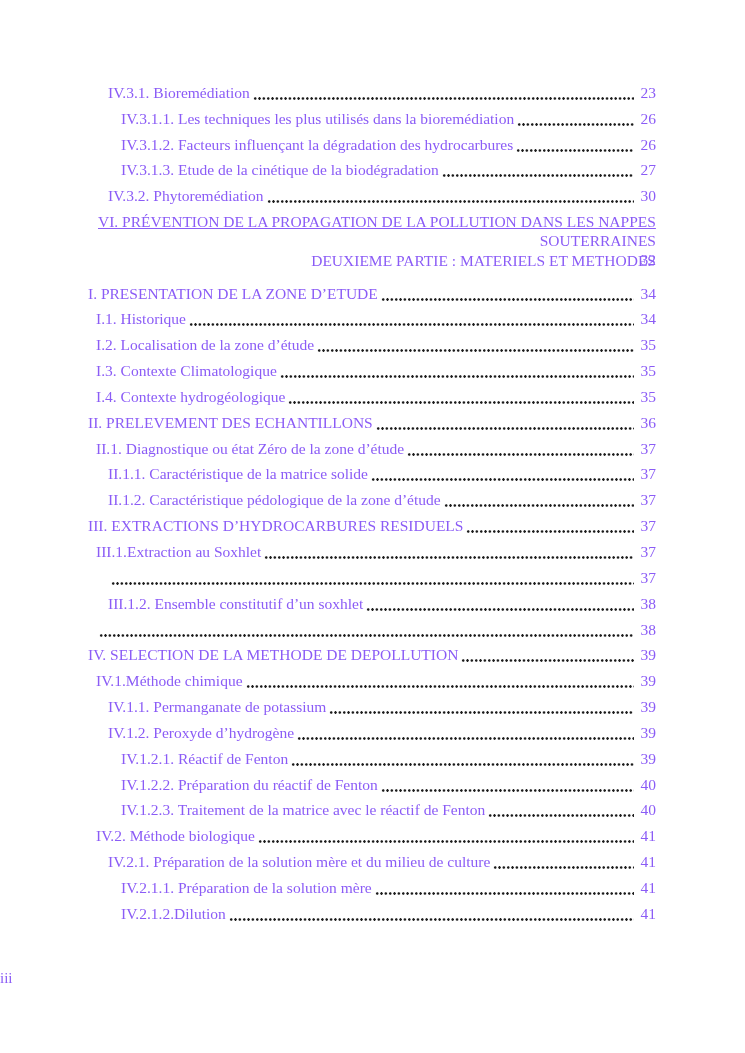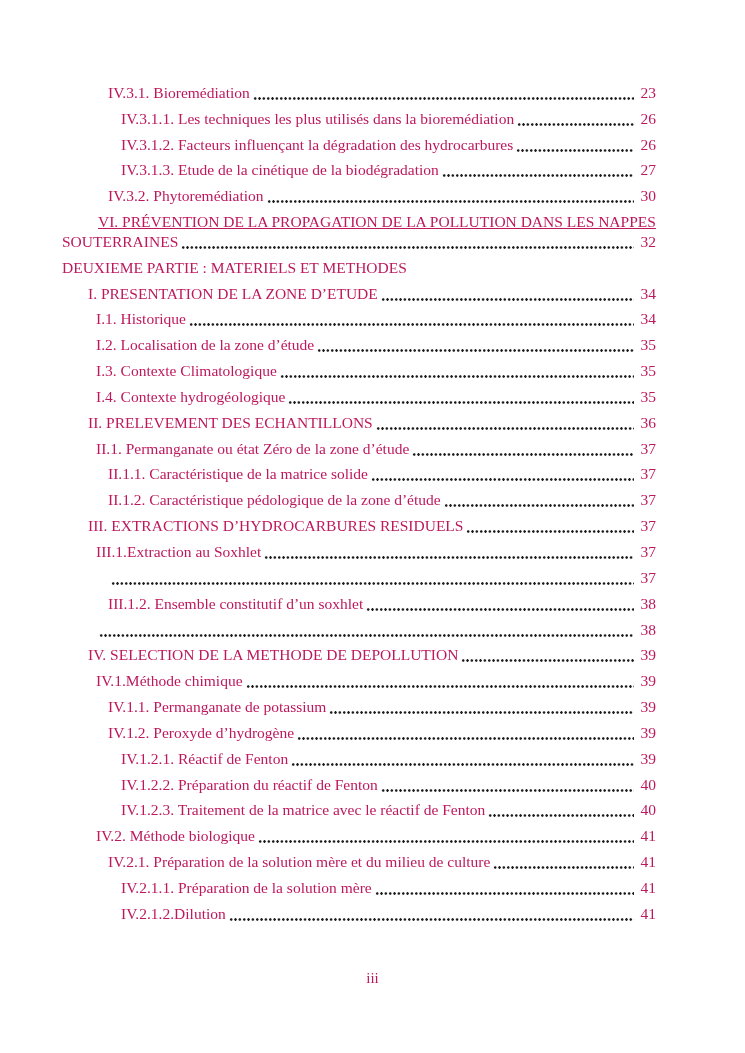--- a/index.html
+++ b/index.html
@@ -7,38 +7,38 @@
     padding: 0;
     background: #ffffff;
   }
   .page {
     position: relative;
     width: 745px;
     height: 1053px;
     background: #ffffff;
     overflow: hidden;
     font-family: "Liberation Serif", "DejaVu Serif", serif;
-    color: #be185d;
+    color: #8b5cf6;
   }
   .toc {
     position: absolute;
     top: 76px;
     left: 62px;
     width: 594px;
   }
   .row {
     display: flex;
     align-items: flex-end;
     height: 25.85px;
     font-size: 15.5px;
     line-height: 19px;
     white-space: nowrap;
   }
   .row.cont { height: 19.8px; }
-  .lv0  { padding-left: 0; }
+  .lv0  { padding-left: 0; flex-direction: column; }
   .lv1  { padding-left: 26px; }
   .lv1x { padding-left: 36px; text-decoration: underline; }
   .lv2  { padding-left: 34px; justify-content: flex-end; }
   .lv3  { padding-left: 46px; }
   .lv4  { padding-left: 59px; }
   .label { flex: 0 0 auto; }
   .leader {
     flex: 1 1 auto;
     min-width: 8px;
     height: 19px;
@@ -52,21 +52,21 @@
   .pagenum {
     flex: 0 0 auto;
     min-width: 18px;
     text-align: right;
   }
   .footer {
     position: absolute;
     top: 969px;
     left: 0;
     width: 745px;
-    text-align: center;
+    text-align: left;
     font-size: 15px;
     line-height: 19px;
   }
 </style>
 </head>
 <body>
 
 <div class="page">
   <div class="toc">
       <div class="row lv3">
@@ -129,21 +129,21 @@
         <span class="label">I.4. Contexte hydrogéologique</span>
         <span class="leader"></span>
         <span class="pagenum">35</span>
       </div>
       <div class="row lv1">
         <span class="label">II. PRELEVEMENT DES ECHANTILLONS</span>
         <span class="leader"></span>
         <span class="pagenum">36</span>
       </div>
       <div class="row lv2">
-        <span class="label">II.1. Permanganate ou état Zéro de la zone d’étude</span>
+        <span class="label">II.1. Diagnostique ou état Zéro de la zone d’étude</span>
         <span class="leader"></span>
         <span class="pagenum">37</span>
       </div>
       <div class="row lv3">
         <span class="label">II.1.1. Caractéristique de la matrice solide</span>
         <span class="leader"></span>
         <span class="pagenum">37</span>
       </div>
       <div class="row lv3">
         <span class="label">II.1.2. Caractéristique pédologique de la zone d’étude</span>

